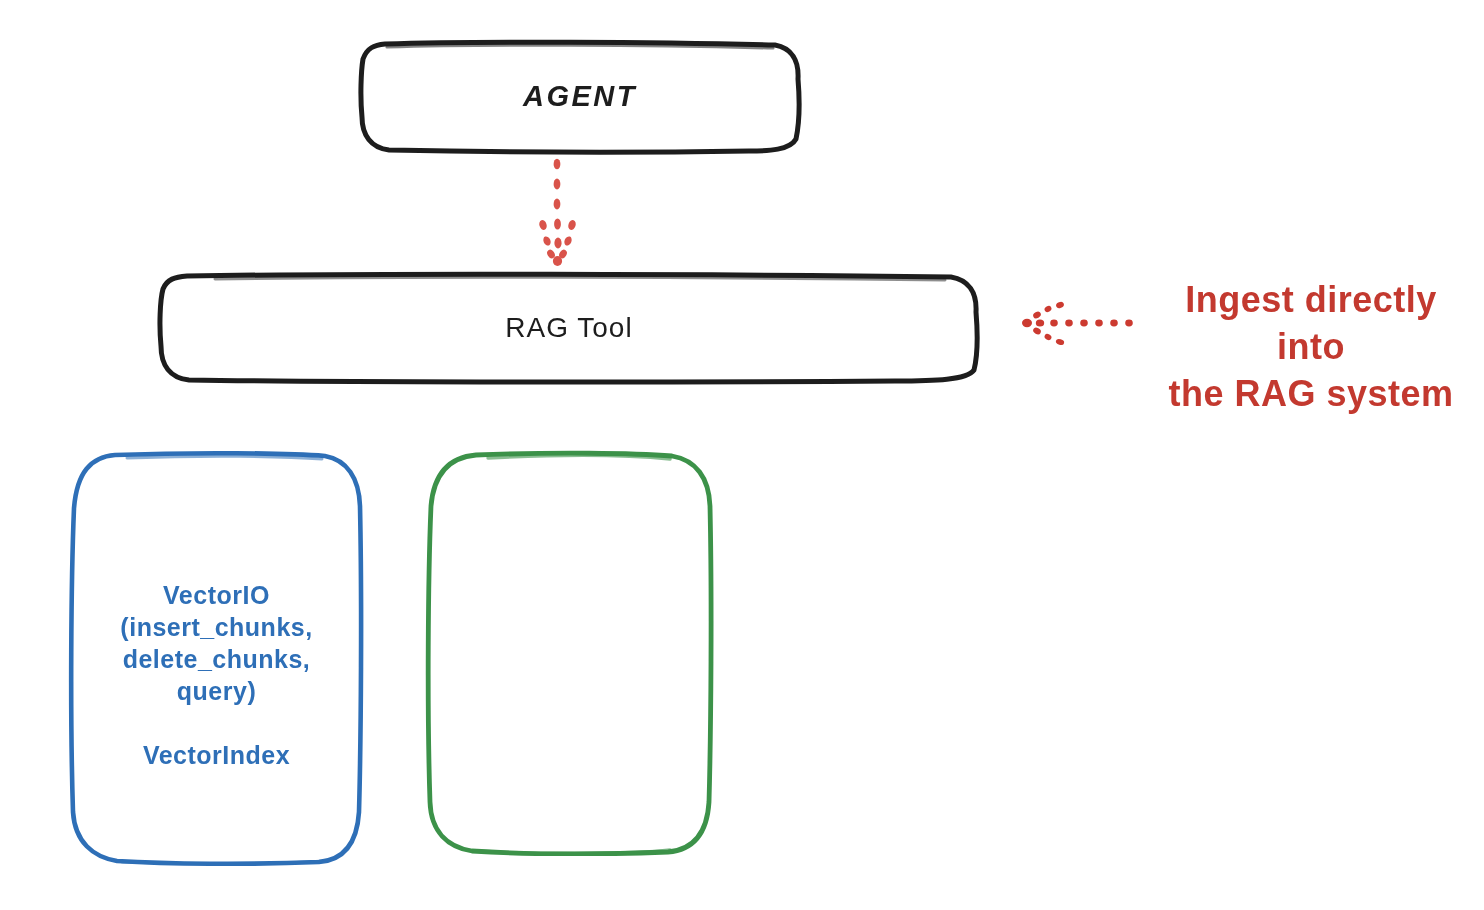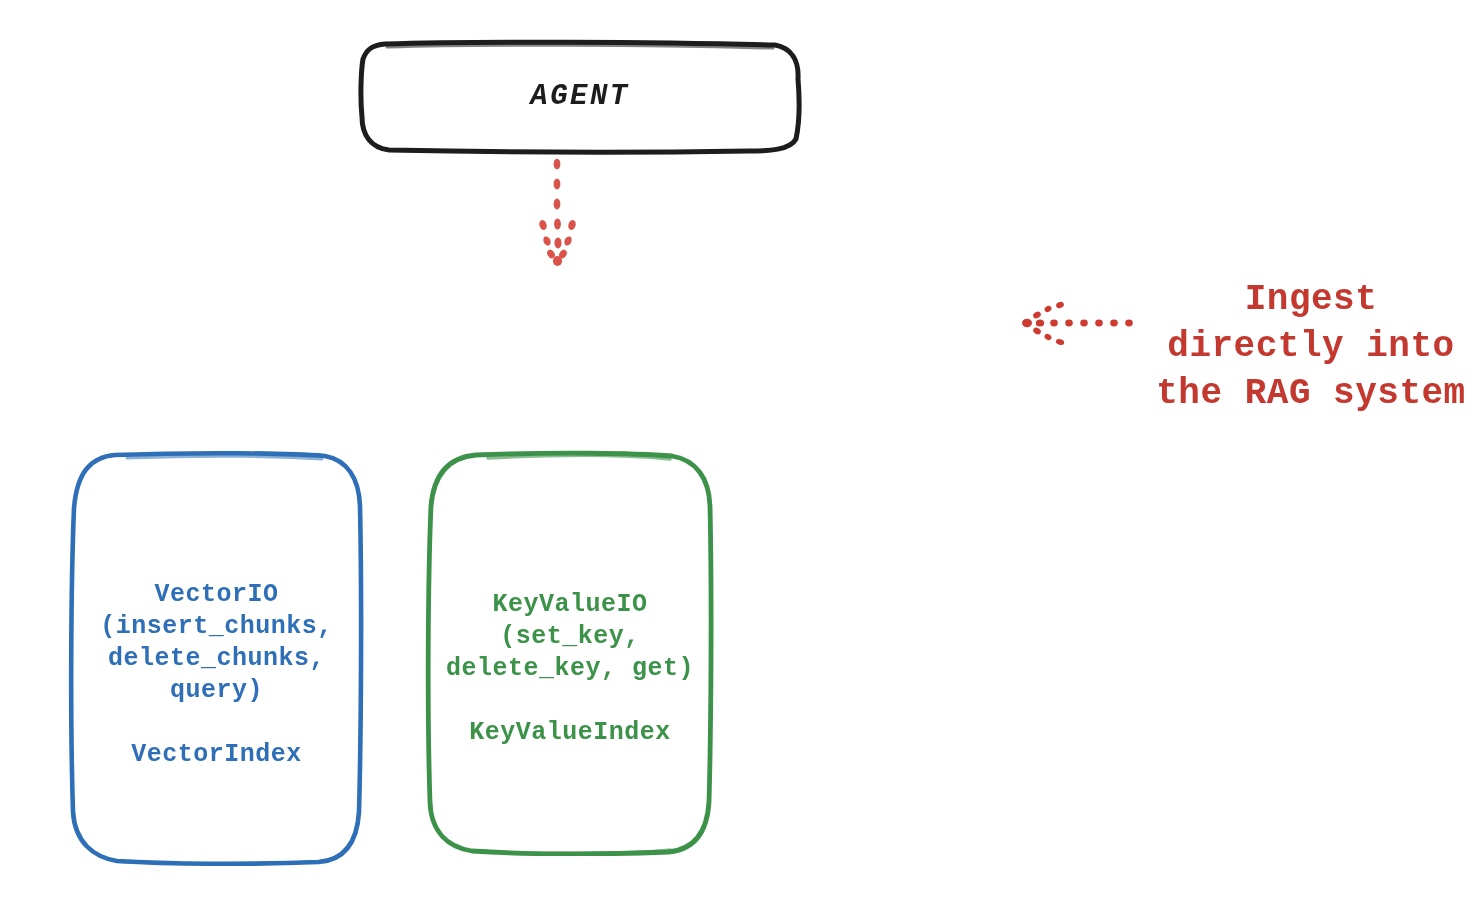--- a/index.html
+++ b/index.html
@@ -6,21 +6,21 @@
     margin: 0;
     padding: 0;
     background: #ffffff;
   }
   #canvas {
     position: relative;
     width: 1484px;
     height: 910px;
     background: #ffffff;
     overflow: hidden;
-    font-family: Liberation Mono, monospace;
+    font-family: Liberation Sans, sans-serif;
   }
   .node {
     position: absolute;
     box-sizing: border-box;
     display: flex;
     align-items: center;
     justify-content: center;
     text-align: center;
     background: transparent;
   }
@@ -154,20 +154,30 @@
 
       <ellipse cx="31" cy="70" rx="3.6" ry="5.0" transform="rotate(-18 31 70)"></ellipse>
       <ellipse cx="35" cy="86" rx="3.4" ry="4.8" transform="rotate(-24 35 86)"></ellipse>
       <ellipse cx="39" cy="99" rx="3.4" ry="4.6" transform="rotate(-34 39 99)"></ellipse>
       <ellipse cx="60" cy="70" rx="3.6" ry="5.0" transform="rotate(18 60 70)"></ellipse>
       <ellipse cx="56" cy="86" rx="3.4" ry="4.8" transform="rotate(24 56 86)"></ellipse>
       <ellipse cx="51" cy="99" rx="3.4" ry="4.6" transform="rotate(34 51 99)"></ellipse>
     </g>
   </svg>
 
+  <div class="node" id="rag-tool-box">
+    <svg class="sketch-svg" viewBox="0 0 828 115" preserveAspectRatio="none">
+      <path d="M32 6 C 220 3, 560 4, 796 7 C 814 10, 822 23, 821 42
+               C 823 66, 822 88, 819 100 C 812 110, 780 111, 740 111
+               C 460 113, 150 112, 34 110 C 15 108, 6 95, 6 76
+               C 4 56, 5 30, 8 19 C 12 9, 20 7, 32 6 Z" fill="none" stroke="#1d1d1d" stroke-width="5" stroke-linecap="round" stroke-linejoin="round"></path>
+      <path d="M60 9 C 260 6, 560 7, 790 10" fill="none" stroke="#1d1d1d" stroke-width="3" stroke-linecap="round" opacity="0.5"></path>
+    </svg>
+    <div class="node-label">RAG Tool</div>
+  </div>
 
   <svg class="connector" id="ingest-arrow" viewBox="0 0 125 50">
     <g fill="#cc3a30">
       <ellipse cx="9" cy="25" rx="5.0" ry="4.2"></ellipse>
       <ellipse cx="22" cy="25" rx="4.2" ry="3.6"></ellipse>
       <ellipse cx="36" cy="25" rx="3.8" ry="3.4"></ellipse>
       <ellipse cx="51" cy="25" rx="3.8" ry="3.4"></ellipse>
       <ellipse cx="66" cy="25" rx="3.8" ry="3.4"></ellipse>
       <ellipse cx="81" cy="25" rx="3.8" ry="3.4"></ellipse>
       <ellipse cx="96" cy="25" rx="3.8" ry="3.4"></ellipse>
@@ -204,21 +214,16 @@
 
   <div class="node provider-box" id="key-value-io-box">
     <svg class="sketch-svg" viewBox="0 0 292 406" preserveAspectRatio="none">
       <path d="M52 5 C 130 2, 210 3, 248 6 C 272 10, 285 28, 286 56
                C 288 146, 287 282, 285 352 C 283 385, 268 400, 244 402
                C 170 405, 96 404, 48 401 C 24 397, 7 382, 6 352
                C 3 262, 4 126, 7 56 C 10 21, 28 7, 52 5 Z" fill="none" stroke="#3c9249" stroke-width="4.8" stroke-linecap="round" stroke-linejoin="round"></path>
       <path d="M64 8 C 140 4, 206 5, 246 9" fill="none" stroke="#3c9249" stroke-width="3.4" stroke-linecap="round" opacity="0.6"></path>
       <path d="M50 401 C 130 405, 210 404, 246 400" fill="none" stroke="#3c9249" stroke-width="3.4" stroke-linecap="round" opacity="0.6"></path>
     </svg>
-    <div class="node-label">KeyValueIO
-(set_key,
-delete_key, get)
-
-KeyValueIndex</div>
   </div>
 
 
 </div>
 
 </body></html>

